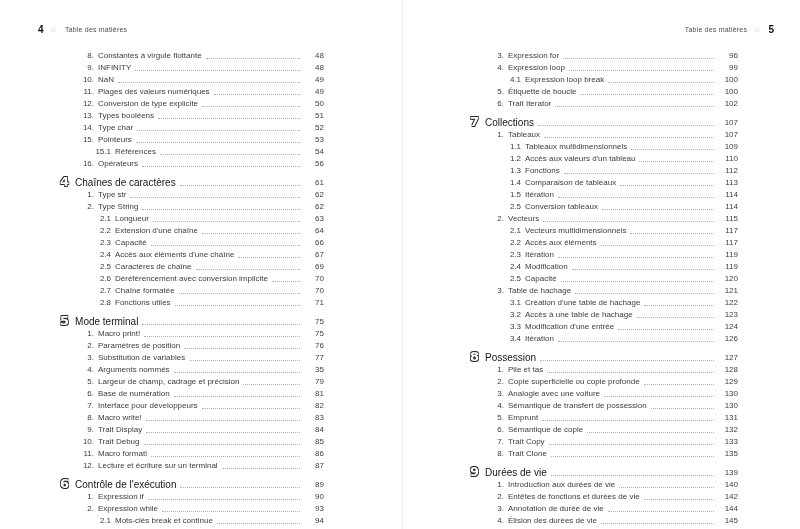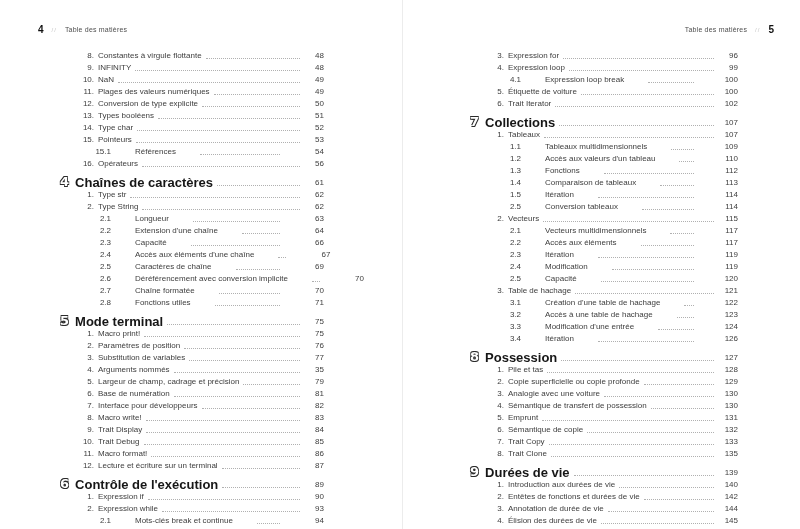--- a/index.html
+++ b/index.html
@@ -67,21 +67,21 @@
   .page-right .content { left: 70px; width: 268px; }
 
   .row {
     display: flex;
     align-items: flex-end;
     height: 12px;
     font-size: 8px;
     color: #3d3d3d;
   }
   .row.item { padding-left: 22px; }
-  .row.sub  { padding-left: 34px; gap: 20px; }
+  .row.sub  { padding-left: 34px; }
 
   .label {
     text-align: right;
     margin-right: 4px;
     line-height: 12px;
     white-space: nowrap;
   }
   .item .label { min-width: 12px; }
   .sub  .label { min-width: 17px; }
 
@@ -114,22 +114,22 @@
     font-weight: 700;
     line-height: 14px;
     color: #ffffff;
     text-shadow: -0.8px -0.8px 0 #2b2b2b, 0.8px -0.8px 0 #2b2b2b,
                  -0.8px 0.8px 0 #2b2b2b, 0.8px 0.8px 0 #2b2b2b;
     margin-right: 6px;
     min-width: 9px;
     text-align: center;
   }
   .ch-title {
-    font-size: 13px;
-    font-weight: 700;
+    font-size: 10px;
+    font-weight: 400;
     color: #161616;
     line-height: 13px;
     white-space: nowrap;
   }
   .chapter .leader { margin-bottom: 3px; }
   .chapter .pnum { line-height: 13px; }
 </style>
 </head>
 <body>
 
@@ -395,21 +395,21 @@
           <span class="pnum">99</span>
         </div>
         <div class="row sub">
           <span class="label">4.1</span>
           <span class="txt">Expression loop break</span>
           <span class="leader"></span>
           <span class="pnum">100</span>
         </div>
         <div class="row item">
           <span class="label">5.</span>
-          <span class="txt">Étiquette de voiture</span>
+          <span class="txt">Étiquette de boucle</span>
           <span class="leader"></span>
           <span class="pnum">100</span>
         </div>
         <div class="row item">
           <span class="label">6.</span>
           <span class="txt">Trait Iterator</span>
           <span class="leader"></span>
           <span class="pnum">102</span>
         </div>
         <div class="row chapter">

